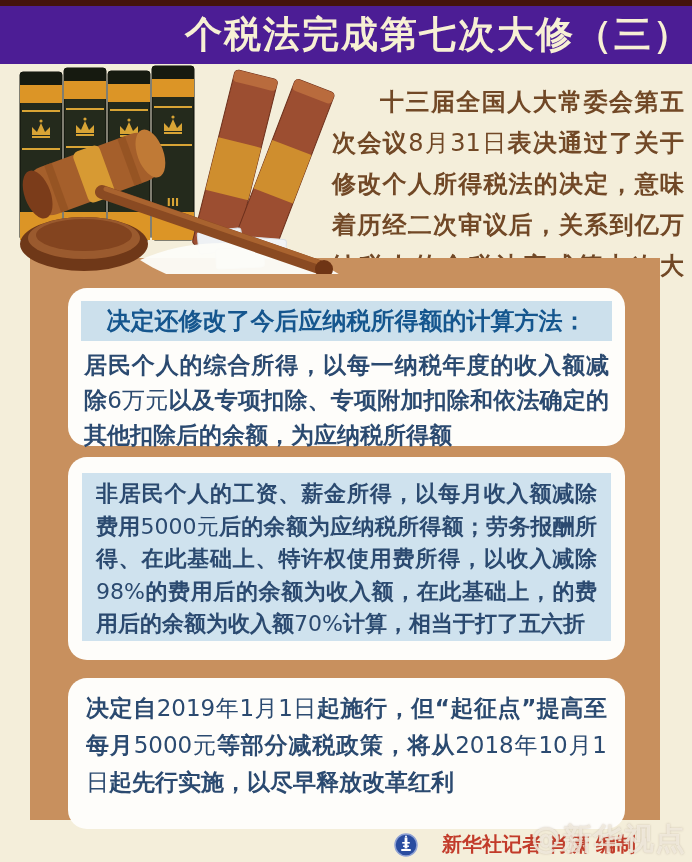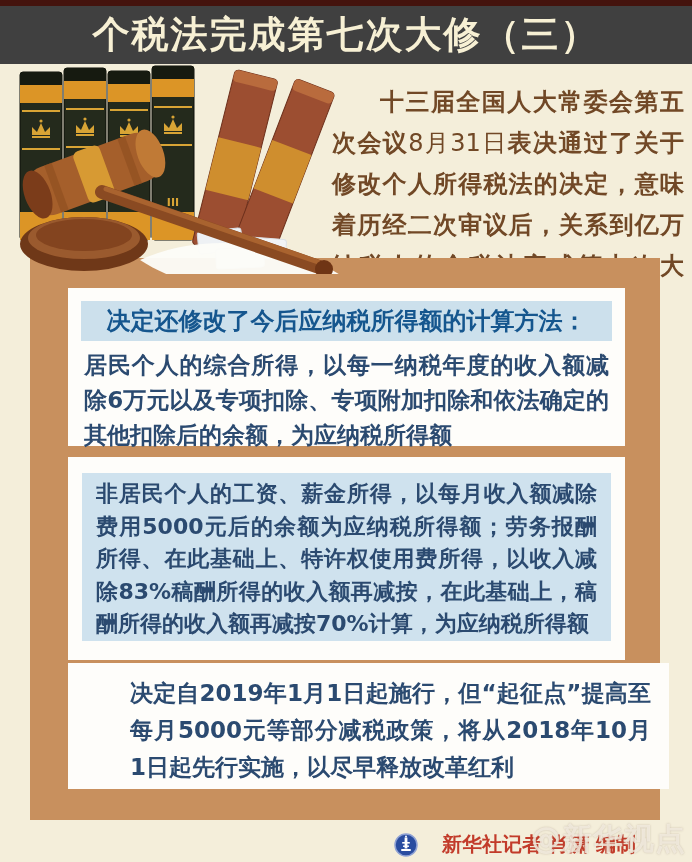--- a/index.html
+++ b/index.html
@@ -4,62 +4,62 @@
 <style>
   html,body{margin:0;padding:0;}
   .page{
     position:relative;width:692px;height:862px;overflow:hidden;
     background:#f4eeda;
     font-family:"DejaVu Sans",sans-serif;
   }
   
   .top-strip{position:absolute;top:0;left:0;width:692px;height:6px;background:#44130d;}
   .header-bar{
-    position:absolute;top:6px;left:0;width:692px;height:58px;background:#404040;
-    display:flex;align-items:center;justify-content:center;
+    position:absolute;top:6px;left:0;width:692px;height:58px;background:#4c1d95;
+    display:flex;align-items:center;justify-content:flex-end;
   }
   .header-title{
     color:#f7f0d4;font-size:37px;font-weight:bold;letter-spacing:2px;white-space:nowrap;
   }
   
   .intro{
     position:absolute;left:332px;top:82px;width:352px;
     color:#714826;font-size:24px;line-height:41px;font-weight:600;
     text-indent:2em;text-align:justify;
   }
   .intro .seg-bold{font-weight:400;}
   
   .illus{position:absolute;left:2px;top:62px;width:340px;height:212px;z-index:5;}
   
   .panel{
     position:absolute;left:30px;top:258px;width:630px;height:562px;background:#c8905e;z-index:1;
   }
-  .white-box{position:absolute;left:38px;width:557px;background:#fefdfa;}
+  .white-box{position:absolute;left:38px;width:557px;background:#fefdfa;border-radius:19px;}
   .box1{top:30px;height:158px;}
   .box2{top:199px;height:203px;}
-  .box3{top:405px;height:126px;padding-left:44px;}
+  .box3{top:420px;height:151px;}
   .box1-strip{
     margin:13px 13px 0 13px;height:40px;background:#cce0ec;
     display:flex;align-items:center;justify-content:center;
     color:#15568e;font-size:24px;font-weight:bold;white-space:nowrap;
   }
   .box1-body{
     margin:7px 16px 0 16px;color:#2b4a70;font-size:23px;line-height:35px;
     font-weight:700;text-align:justify;
   }
   .box2-inner{
     margin:16px 14px;height:168px;background:#cfe2ee;box-sizing:border-box;
     padding:5px 14px 0 14px;color:#2b4a70;font-size:22px;line-height:32.5px;
     font-weight:600;text-align:justify;
   }
   .box3-body{
     padding:12px 18px 0 18px;color:#2b4a70;font-size:23px;line-height:37px;
     font-weight:600;text-align:justify;
   }
-  .seg-bold{font-weight:700;}
+  .seg-bold{font-weight:400;}
   
   .footer-credit{
     position:absolute;right:56px;top:831px;display:flex;align-items:center;gap:24px;z-index:2;
   }
   .credit-text{color:#c23b2a;font-size:20px;font-weight:bold;white-space:nowrap;}
   .logo{width:24px;height:24px;flex:0 0 auto;}
   .watermark{
     position:absolute;right:6px;bottom:2px;z-index:3;
     font-size:30px;font-weight:bold;letter-spacing:1px;
     color:rgba(244,238,226,0.82);
@@ -181,21 +181,21 @@
   <div class="panel">
 
     <div class="white-box box1">
       <div class="box1-strip">
         <span>决定还修改了今后应纳税所得额的计算方法：</span>
       </div>
       <div class="box1-body"><span>居民个人的综合所得，以每一纳税年度的收入额减除</span><span class="seg-bold">6万元</span><span>以及专项扣除、专项附加扣除和依法确定的其他扣除后的余额，为应纳税所得额</span></div>
     </div>
 
     <div class="white-box box2">
-      <div class="box2-inner"><span>非居民个人的工资、薪金所得，以每月收入额减除费用</span><span class="seg-bold">5000元</span><span>后的余额为应纳税所得额；劳务报酬所得、在此基础上、特许权使用费所得，以收入减除</span><span class="seg-bold">83%</span><span>稿酬所得的收入额再减按，在此基础上，稿酬所得的收入额再减按</span><span class="seg-bold">70%</span><span>计算，为应纳税所得额</span></div>
+      <div class="box2-inner"><span>非居民个人的工资、薪金所得，以每月收入额减除费用</span><span class="seg-bold">5000元</span><span>后的余额为应纳税所得额；劳务报酬所得、在此基础上、特许权使用费所得，以收入减除</span><span class="seg-bold">98%</span><span>的费用后的余额为收入额，在此基础上，的费用后的余额为收入额</span><span class="seg-bold">70%</span><span>计算，相当于打了五六折</span></div>
     </div>
 
     <div class="white-box box3">
       <div class="box3-body"><span>决定自</span><span class="seg-bold">2019年1月1日</span><span>起施行，但“起征点”提高至每月</span><span class="seg-bold">5000元</span><span>等部分减税政策，将从</span><span class="seg-bold">2018年10月1日</span><span>起先行实施，以尽早释放改革红利</span></div>
     </div>
 
   </div>
 
   <div class="footer-credit">
     <svg class="logo" viewBox="0 0 24 24">

